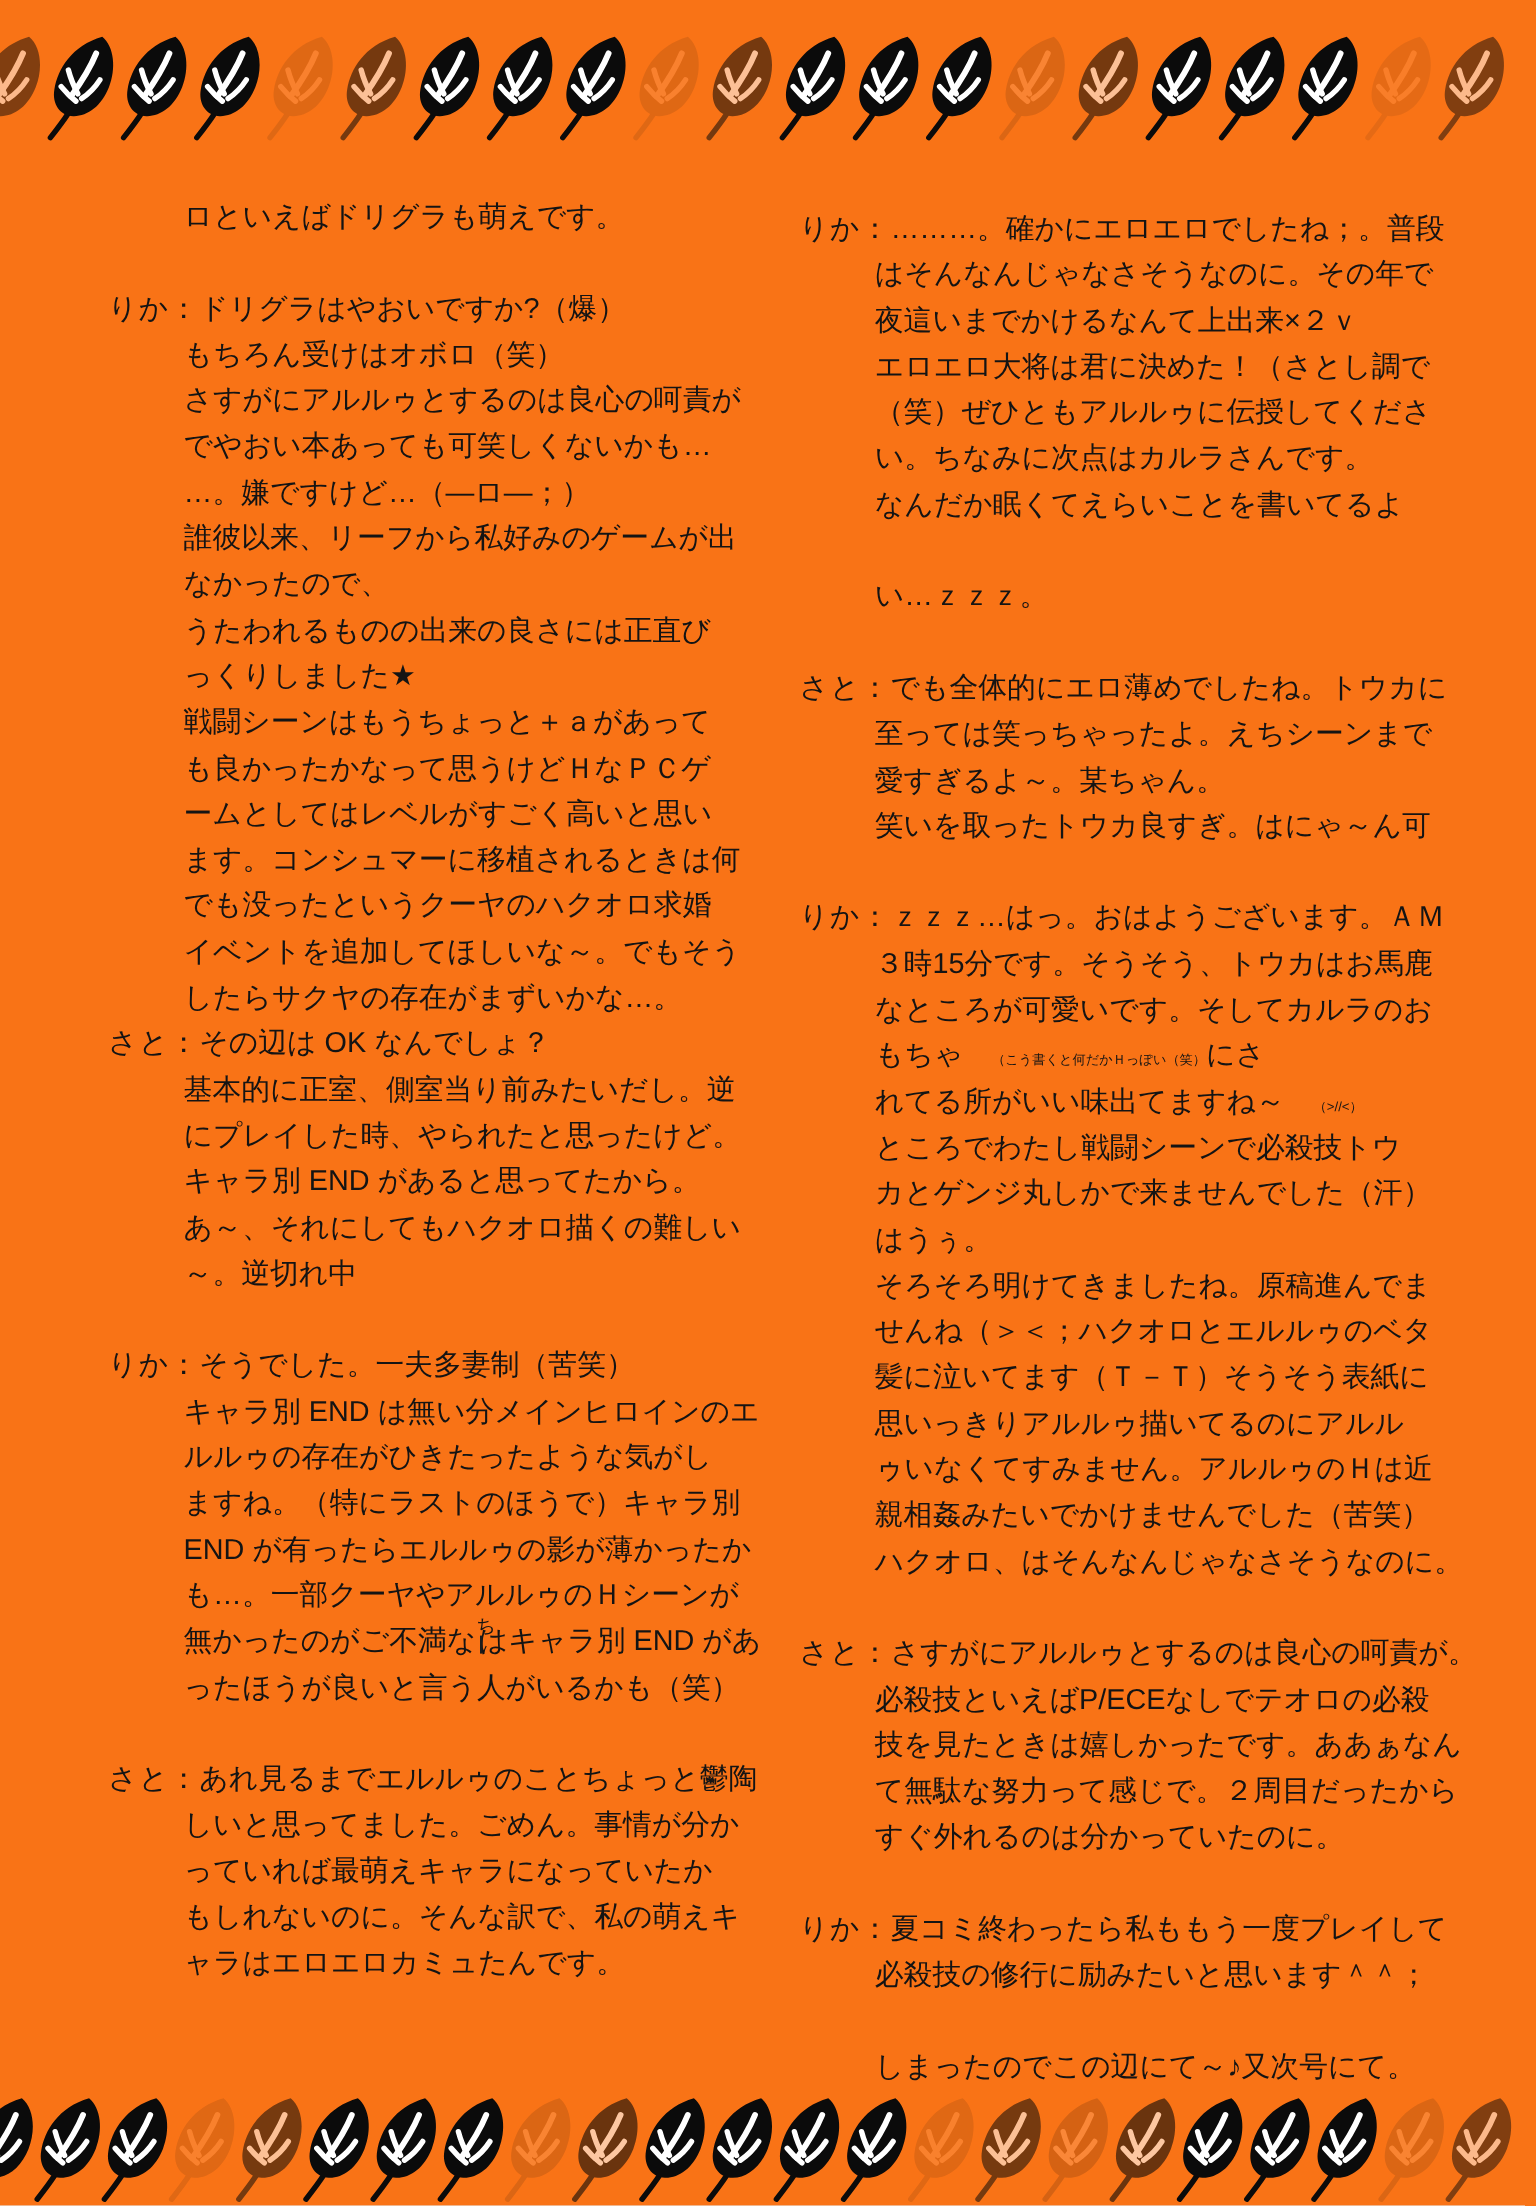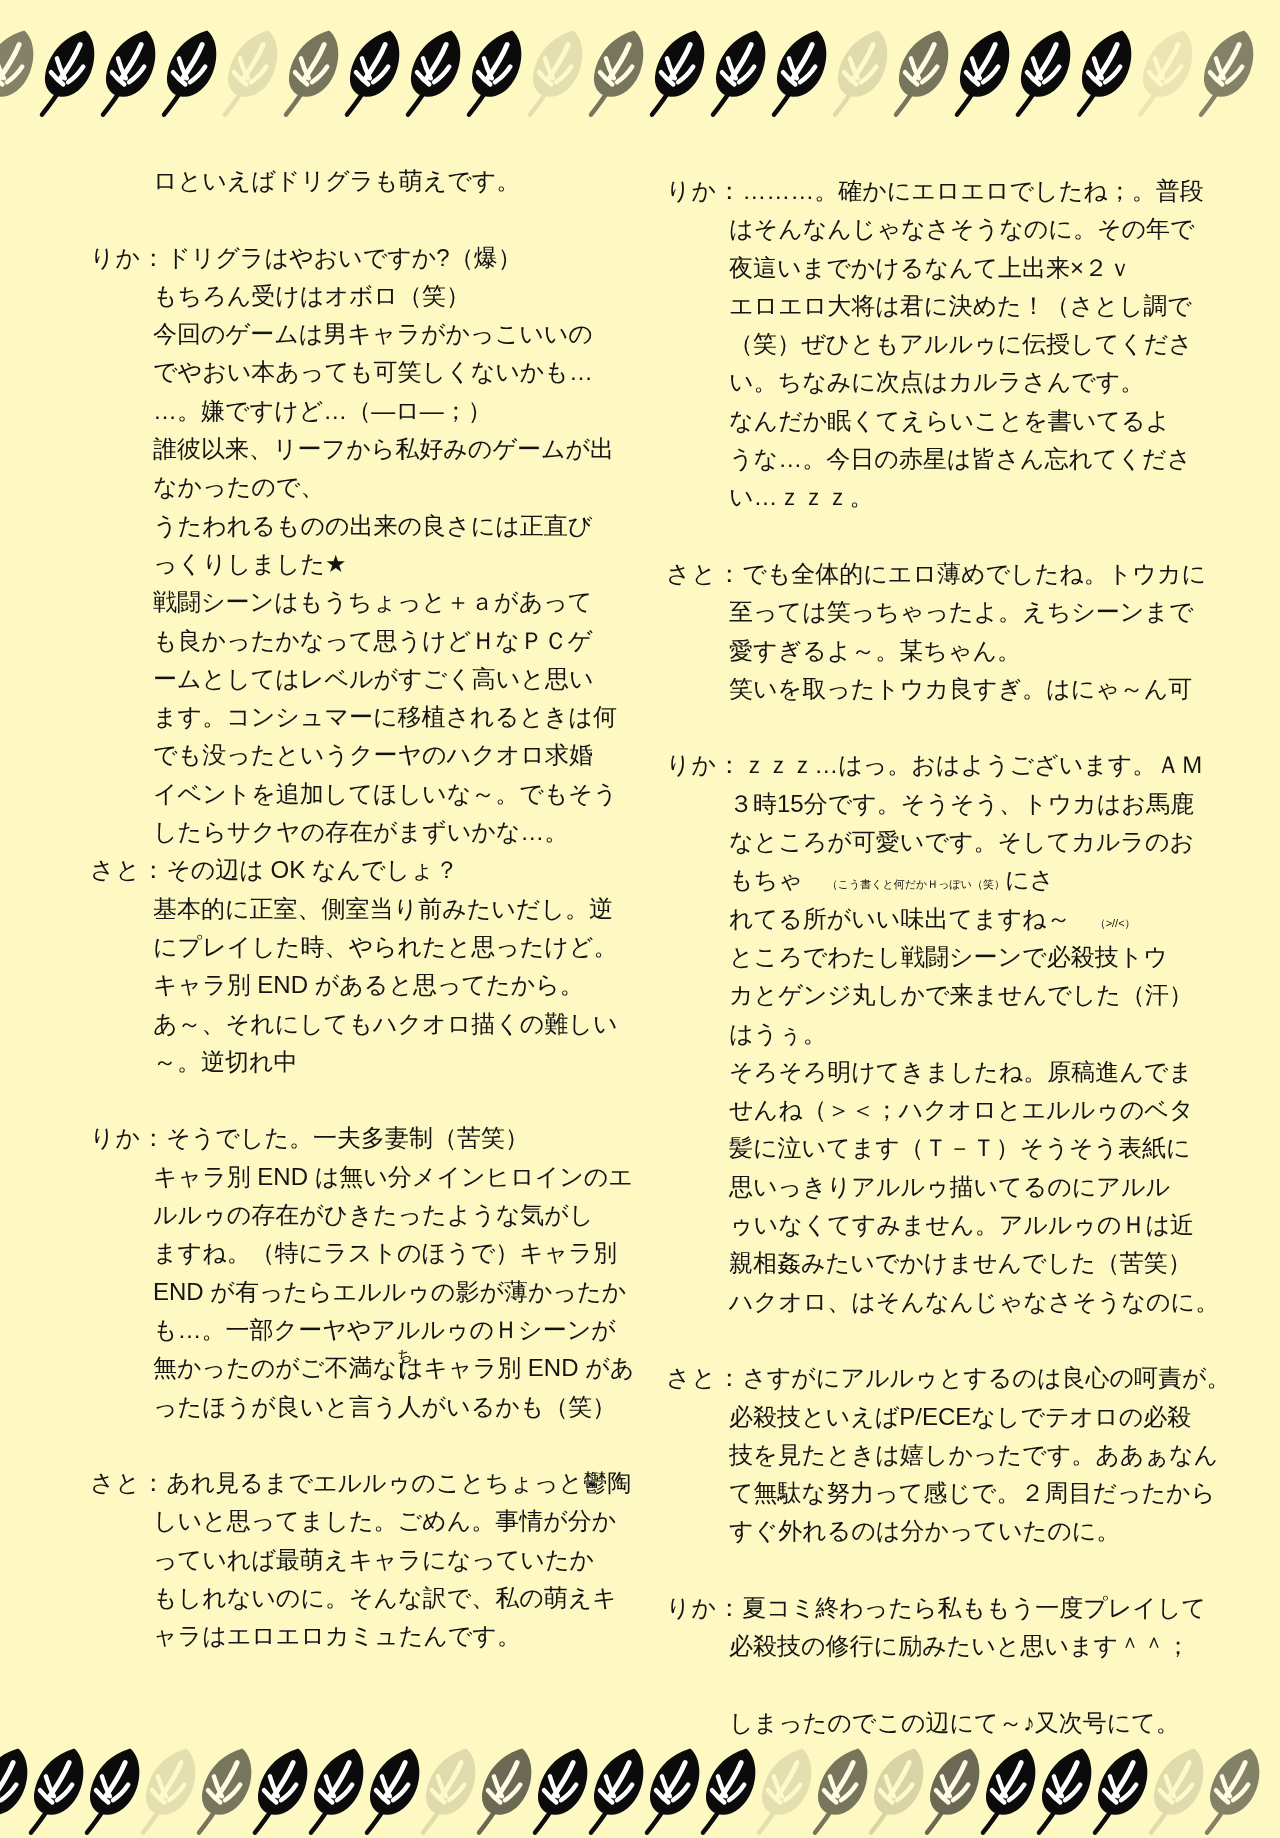--- a/index.html
+++ b/index.html
@@ -1,20 +1,20 @@
 <!DOCTYPE html>
 <html><head>
 <meta charset="utf-8">
 <style>
   html,body{margin:0;padding:0;background:#e8e8e8;}
   .page{
     position:relative;
     width:1280px;height:1838px;
     margin:0 auto;
-    background:#fef9c3;
+    background:#f97316;
     overflow:hidden;
     font-family:"Liberation Sans","DejaVu Sans",sans-serif;
     color:#141414;
   }
   
   .leaf-row{position:absolute;display:flex;}
   .leaf-row.top{left:-20px;top:24px;}
   .leaf-row.bottom{left:-26px;top:1742px;}
   .leaf{flex:0 0 auto;display:block;}
   .leaf-row.top .leaf{width:61px;height:106px;}
@@ -271,21 +271,21 @@
       <div class="tl">
         <span class="sp">りか：</span>
         <span class="bd"><span class="seg">ドリグラはやおいですか?（爆）</span></span>
       </div>
       <div class="tl">
         <span class="sp"></span>
         <span class="bd"><span class="seg">もちろん受けはオボロ（笑）</span></span>
       </div>
       <div class="tl">
         <span class="sp"></span>
-        <span class="bd"><span class="seg">今回のゲームは男キャラがかっこいいの</span></span>
+        <span class="bd"><span class="seg">さすがにアルルゥとするのは良心の呵責が</span></span>
       </div>
       <div class="tl">
         <span class="sp"></span>
         <span class="bd"><span class="seg">でやおい本あっても可笑しくないかも…</span></span>
       </div>
       <div class="tl">
         <span class="sp"></span>
         <span class="bd"><span class="seg">…。嫌ですけど…（―ロ―；）</span></span>
       </div>
       <div class="tl">
@@ -441,21 +441,20 @@
       <div class="tl">
         <span class="sp"></span>
         <span class="bd"><span class="seg">い。ちなみに</span><span class="seg-b">次点はカルラさんです。</span></span>
       </div>
       <div class="tl">
         <span class="sp"></span>
         <span class="bd"><span class="seg">なんだか眠くてえらいことを書いてるよ</span></span>
       </div>
       <div class="tl">
         <span class="sp"></span>
-        <span class="bd"><span class="seg">うな…。今日の赤星は皆さん忘れてくださ</span></span>
       </div>
       <div class="tl">
         <span class="sp"></span>
         <span class="bd"><span class="seg">い…ｚｚｚ。</span></span>
       </div>
       <div class="tl">
         <span class="sp"></span>
         <span class="bd"></span>
       </div>
       <div class="tl">

